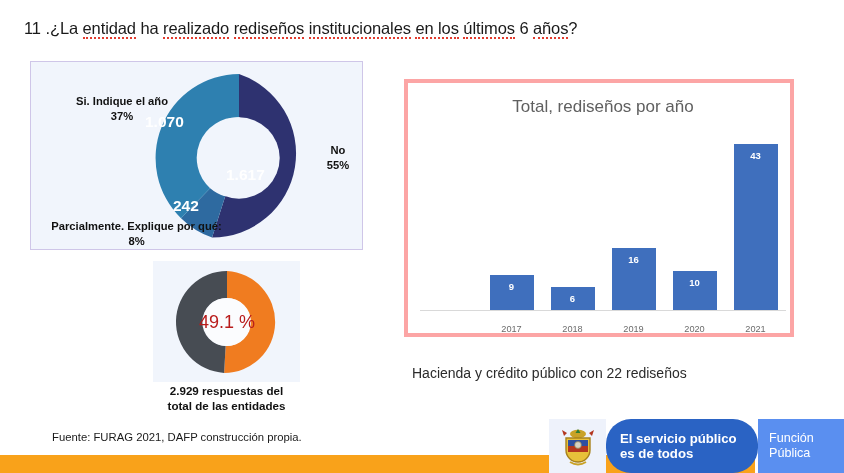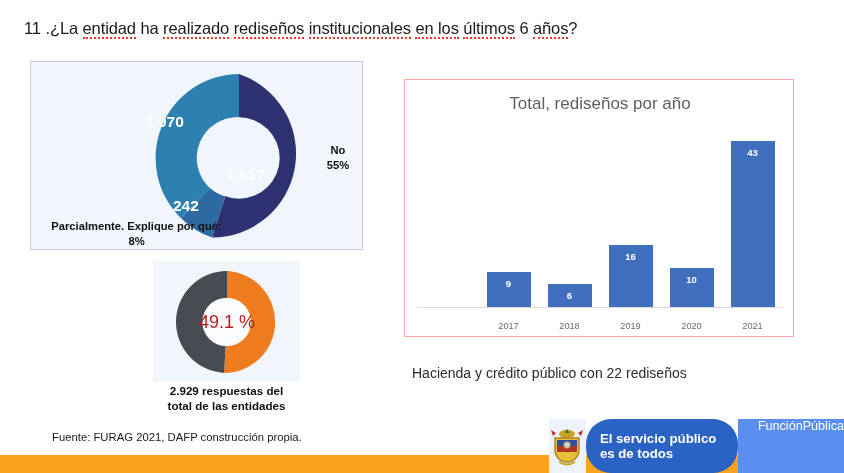--- a/index.html
+++ b/index.html
@@ -55,21 +55,21 @@
   }
   #caption2 {
     position: absolute; left: 150px; top: 383px; width: 153px;
     text-align: center; font-weight: bold; font-size: 11.6px; color: #111;
     line-height: 1.33;
   }
 
   
   #bar-panel {
     position: absolute; left: 404px; top: 79px; width: 390px; height: 258px;
-    background: #ffffff; border: 1px solid #fca5a5;
+    background: #ffffff; border: 4px solid #fca5a5;
   }
   #bar-title {
     position: absolute; left: 0; top: 14px; width: 390px;
     text-align: center; font-size: 17px; color: #606060;
   }
   #plot { position: absolute; left: 0; top: 0; width: 390px; height: 258px; }
   .axis-line {
     position: absolute; left: 12px; top: 227px; width: 366px; height: 1px;
     background: #d9d9d9;
   }
@@ -114,22 +114,22 @@
     width: 57px; background: #eef2fb; display: flex;
     align-items: center; justify-content: center;
   }
   #blue-band {
     flex: 0 0 152px; background: #2a63c4; color: #fff;
     display: flex; flex-direction: column; justify-content: center;
     padding-left: 14px; font-weight: bold; font-size: 13.2px; line-height: 1.17; border-radius: 25px;
   }
   #light-band {
     flex: 1; background: #5a8ff0; color: #fff;
-    display: flex; flex-direction: row; justify-content: center;
-    padding-left: 20px; font-size: 12.6px; line-height: 1.2;
+    display: flex; flex-direction: column; justify-content: center;
+    padding-left: 11px; font-size: 12.6px; line-height: 1.2;
   }
 </style>
 </head>
 <body>
 
 <div id="slide">
 
   <div id="title">
     <span>11 .¿La <span class="sp">entidad</span> ha <span class="sp">realizado</span> <span class="sp">rediseños</span> <span class="sp">institucionales</span> <span class="sp">en los</span> <span class="sp">últimos</span> 6 <span class="sp">años</span>?</span>
   </div>
@@ -145,20 +145,24 @@
 
         <path d="M 31.02 149.22 A 84 84 0 0 1 89 5 L 89 48.3 A 40.7 40.7 0 0 0 60.12 119.14 Z" fill="#2e80b0"></path>
         <circle cx="89" cy="89" r="40.7" fill="#f1f5fc"></circle>
       </svg>
     </div>
 
     <div class="dlabel" id="v-1617">1.617</div>
     <div class="dlabel" id="v-1070">1.070</div>
     <div class="dlabel" id="v-242">242</div>
 
+    <div class="catlabel" id="cat-si">
+      <div>Si. Indique el año</div>
+      <div>37%</div>
+    </div>
 
     <div class="catlabel" id="cat-parc">
       <div>Parcialmente. Explique por qué:</div>
       <div>8%</div>
     </div>
   </div>
 
   <div class="catlabel" id="cat-no" style="top:143px;">
     <div>No</div>
     <div>55%</div>

